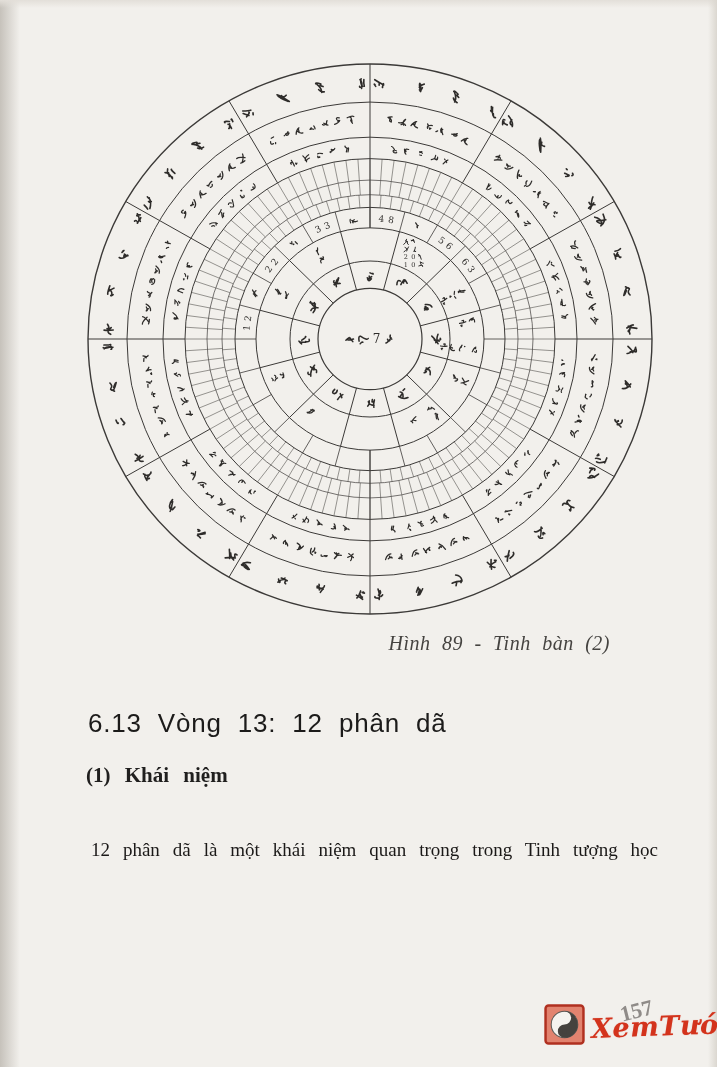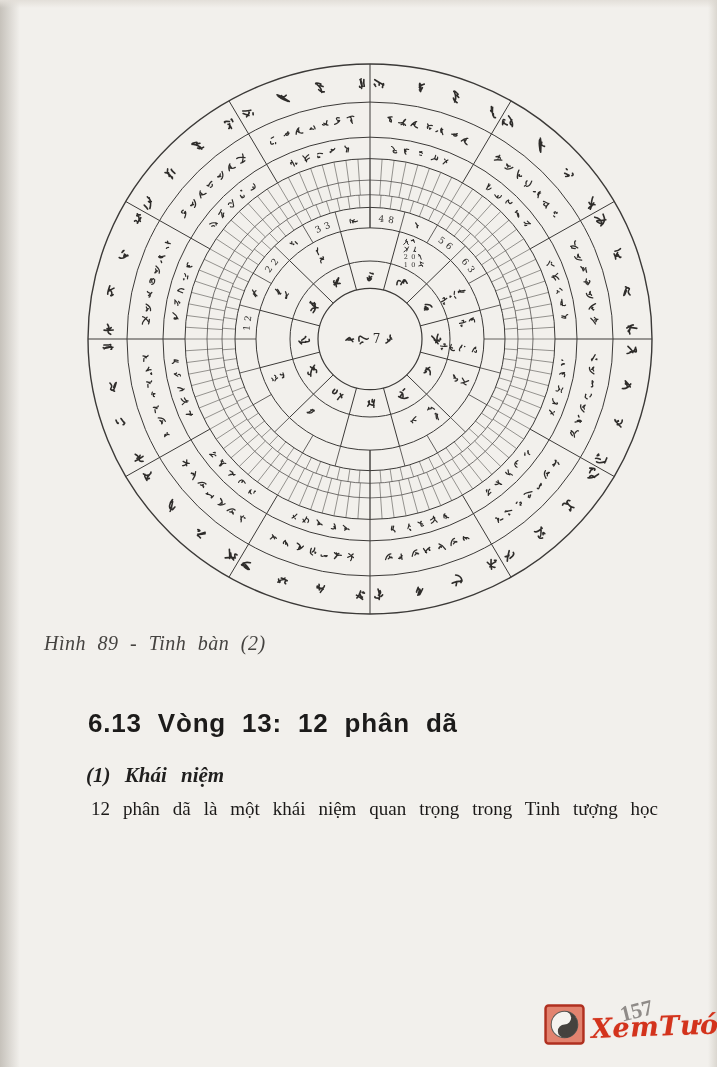--- a/index.html
+++ b/index.html
@@ -5,30 +5,30 @@
   html,body{margin:0;padding:0;background:#cfccc6;}
   .page{position:relative;width:717px;height:1067px;background:#f2f0ec;
         font-family:"Liberation Serif",serif;overflow:hidden;}
   .page::before{content:'';position:absolute;left:0;top:0;bottom:0;width:20px;
         background:linear-gradient(90deg,#c6c2bb,rgba(242,240,236,0));z-index:5;pointer-events:none;}
   .page::after{content:'';position:absolute;right:0;top:0;bottom:0;width:9px;
         background:linear-gradient(270deg,#dbd7d0,rgba(242,240,236,0));z-index:5;pointer-events:none;}
   .edge-top{position:absolute;left:0;top:0;right:0;height:8px;
         background:linear-gradient(180deg,#e3dfd9,rgba(242,240,236,0));z-index:5;pointer-events:none;}
   #chart{position:absolute;left:85px;top:58px;}
-  .caption{position:absolute;top:632px;left:0;width:610px;text-align:left;
-        font-style:italic;font-size:20px;color:#454340;letter-spacing:.5px;word-spacing:6px;padding-left:44px;}
+  .caption{position:absolute;top:632px;left:0;width:610px;text-align:right;
+        font-style:italic;font-size:20px;color:#454340;letter-spacing:.5px;word-spacing:6px;}
   .heading{position:absolute;top:708px;left:88px;margin:0;
-        font-family:"Liberation Sans",sans-serif;font-size:26px;font-weight:700;
+        font-family:"Liberation Sans",sans-serif;font-size:26px;font-weight:400;
         color:#1c1b1a;letter-spacing:.8px;word-spacing:8px;}
   .subheading{position:absolute;top:763px;left:86px;margin:0;
-        font-size:21px;font-weight:700;font-style:italic;color:#201f1e;word-spacing:9px;}
+        font-size:21px;font-weight:700;color:#201f1e;word-spacing:9px;}
   .bodytext{position:absolute;top:795px;left:62px;width:596px;
         font-size:19px;line-height:27.4px;color:#1b1918;}
-  .bodytext .line{text-align:justify;text-align-last:justify;text-justify:inter-word;}
+  .bodytext .line{text-align:justify;text-align-last:justify;text-justify:inter-word;margin-top:41px;}
   .bodytext .line.first{padding-left:29px;}
   .pageno{position:absolute;left:620px;top:998px;font-size:22px;font-weight:700;
         color:#8f8b88;transform:rotate(-14deg);z-index:6;}
   .watermark{position:absolute;left:544px;top:1004px;display:flex;align-items:center;
         gap:6px;z-index:7;}
   .wm-text{font-style:italic;font-weight:700;font-size:27px;color:#d3331c;
         transform:rotate(-2deg);letter-spacing:.5px;font-family:"DejaVu Serif",serif;
         text-shadow:0 0 1px rgba(211,51,28,.4);}
 </style>
 </head>

